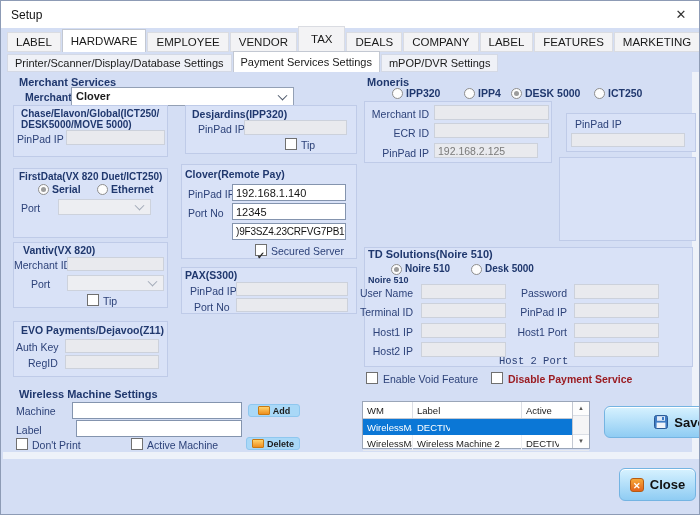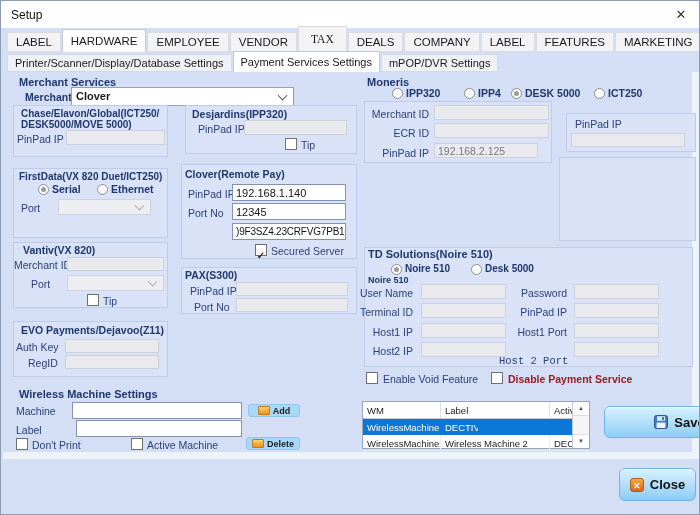--- a/index.html
+++ b/index.html
@@ -53,21 +53,21 @@
              color:#fff;font-size:9px;line-height:14px;text-align:center;font-weight:bold;box-sizing:border-box;}
   
   .wmtable{position:absolute;left:361px;top:400px;width:228px;height:48px;background:#fff;
            border:1px solid #9aa5b8;box-sizing:border-box;font-size:9.5px;}
   .thead{display:flex;height:16px;border-bottom:1px solid #c3c8d2;background:#fff;}
   .th{padding:3px 0 0 4px;box-sizing:border-box;border-right:1px solid #dcdfe6;color:#222;overflow:hidden;white-space:nowrap;}
   .trow{display:flex;height:15px;color:#1c1c1c;border-bottom:1px solid #e6e9ef;}
   .trow.sel{background:#0b77d6;color:#fff;border-bottom-color:#0b77d6;}
   .td{padding:2.5px 0 0 4px;box-sizing:border-box;border-right:1px solid #eceef3;white-space:nowrap;overflow:hidden;}
   .trow.sel .td{border-right-color:#0b77d6;}
-  .c1{width:78px;} .c2{width:109px;} .c3{width:37px;border-right:none;}
+  .c1{width:50px;} .c2{width:109px;} .c3{width:37px;border-right:none;}
   .vscroll{position:absolute;right:0;top:0;width:17px;height:100%;background:#f5f5f6;border-left:1px solid #c3c8d2;box-sizing:border-box;}
   .varrow{position:absolute;left:0;right:0;height:13px;text-align:center;font-size:6px;color:#555;
           line-height:13px;background:#fdfdfd;}
   .varrow.up{top:0;border-bottom:1px solid #dadee5;} .varrow.dn{bottom:0;border-top:1px solid #dadee5;}
   
   .edge-v{position:absolute;left:691px;top:71px;width:7px;height:380px;background:#eef2f9;}
   .edge-h{position:absolute;left:2px;top:451px;width:696px;height:7px;background:#eef2f9;}
 </style>
 </head>
 <body>
@@ -77,21 +77,21 @@
   <div class="titlebar">
     <span class="title-text">Setup</span>
     <span class="win-close"><span>✕</span></span>
   </div>
 
   <div class="tabs" style="left:6px;top:28px;height:23px;">
     <div class="tab">LABEL</div>
     <div class="tab sel">HARDWARE</div>
     <div class="tab">EMPLOYEE</div>
     <div class="tab">VENDOR</div>
-    <div class="tab" style="padding:12px 12px;font-family:Liberation Serif, serif;">TAX</div>
+    <div class="tab" style="padding:12px 12px;">TAX</div>
     <div class="tab">DEALS</div>
     <div class="tab">COMPANY</div>
     <div class="tab">LABEL</div>
     <div class="tab">FEATURES</div>
     <div class="tab">MARKETING</div>
 
   </div>
 
   <div class="tabs" style="left:6px;top:50px;height:21px;">
     <div class="subtab">Printer/Scanner/Display/Database Settings</div>

